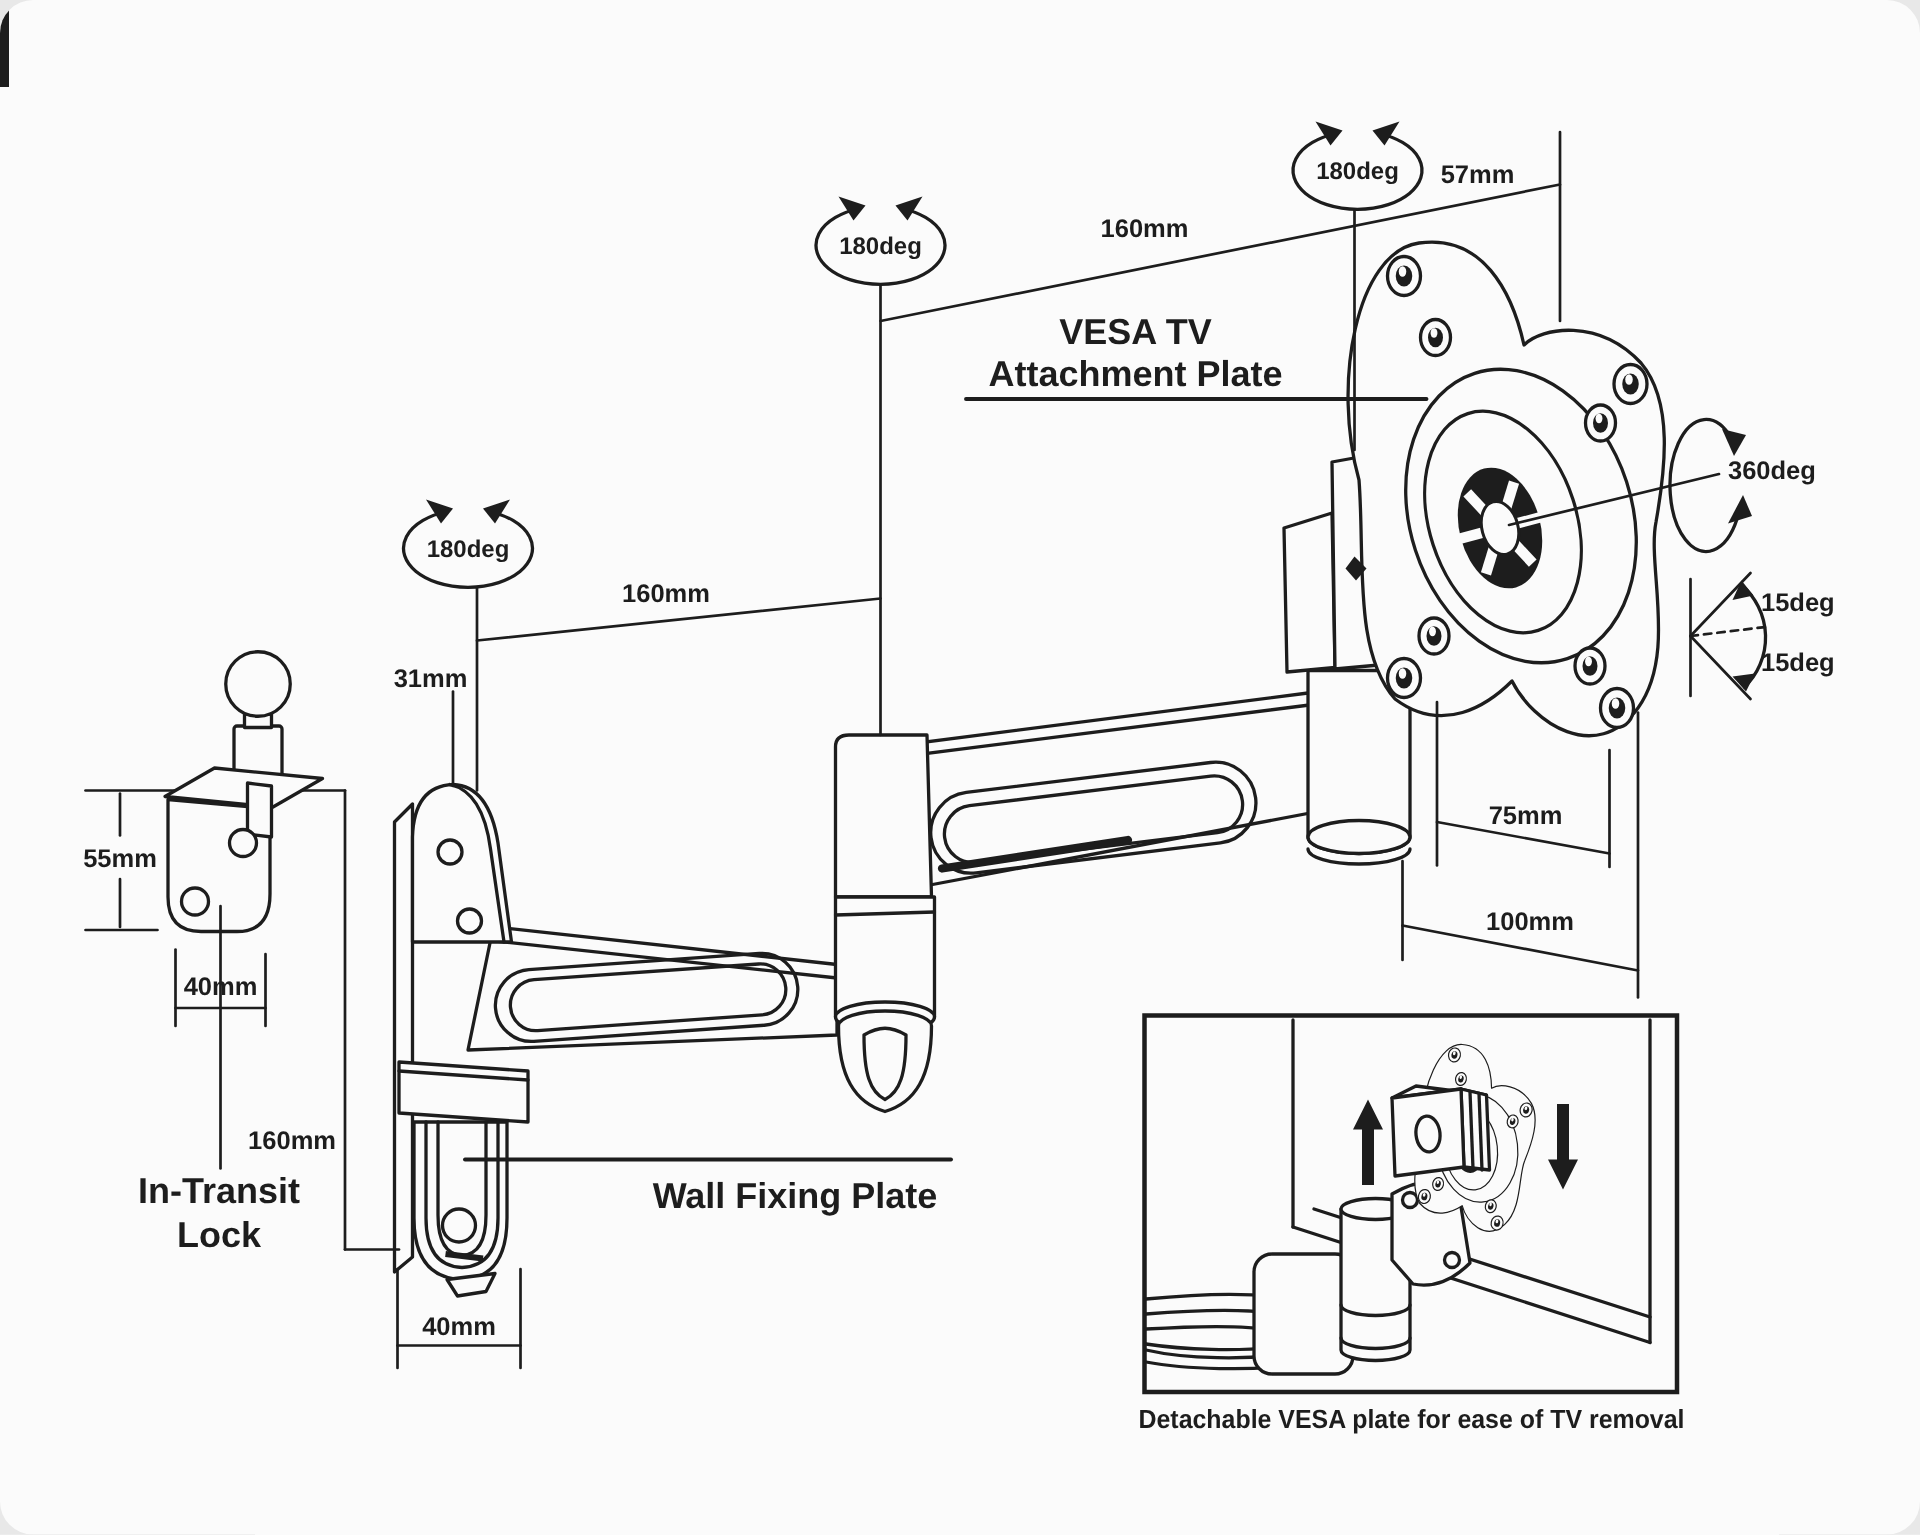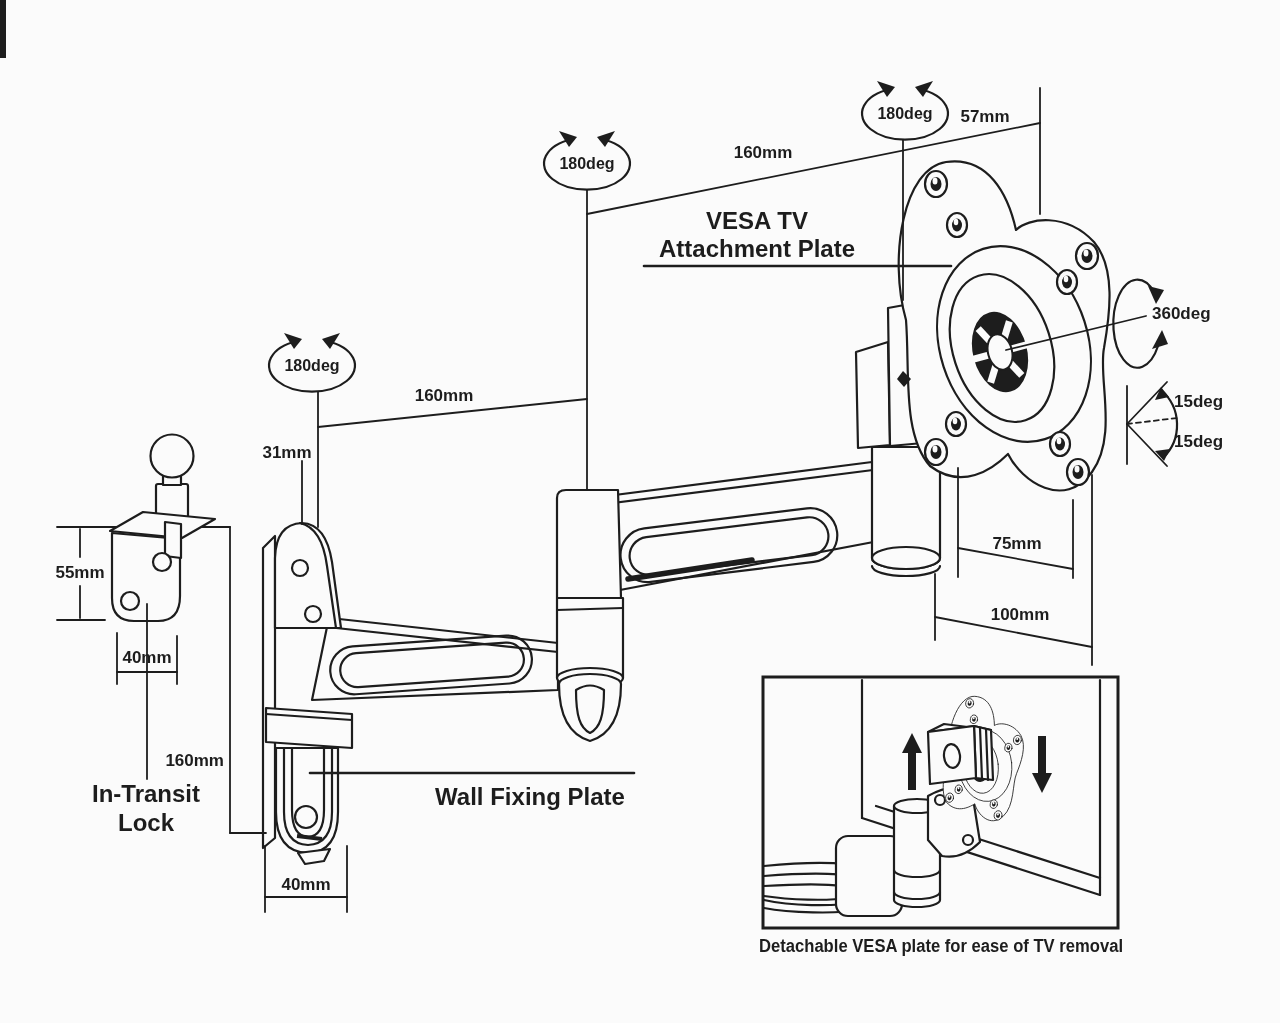--- a/index.html
+++ b/index.html
@@ -1,17 +1,17 @@
 <!DOCTYPE html>
 <html><head>
 <meta charset="utf-8">
 <style>
   html,body{margin:0;padding:0;background:#e8e8e8;}
   .page{position:relative;width:1280px;height:1023px;background:#fbfbfb;overflow:hidden;
-        font-family:"Liberation Sans",sans-serif;}
+        font-family:"Liberation Sans",sans-serif;border-radius:22px;}
   svg{display:block}
   svg text{fill:#1d1d1d;font-family:"Liberation Sans",sans-serif;}
   .t-dim{font-size:17px;font-weight:700;}
   .t-oval{font-size:16px;font-weight:700;}
   .t-title{font-size:24px;font-weight:700;}
   .t-caption{font-size:17.5px;font-weight:700;}
   .ln{stroke:#1d1d1d;stroke-width:1.8;fill:none;stroke-linecap:round;}
   .art{stroke:#1d1d1d;stroke-width:2.2;fill:none;stroke-linejoin:round;stroke-linecap:round;}
   .artw{stroke:#1d1d1d;stroke-width:2.2;fill:#fbfbfb;stroke-linejoin:round;stroke-linecap:round;}
   .thick{stroke:#1d1d1d;stroke-width:2.6;fill:none;stroke-linecap:round;}

